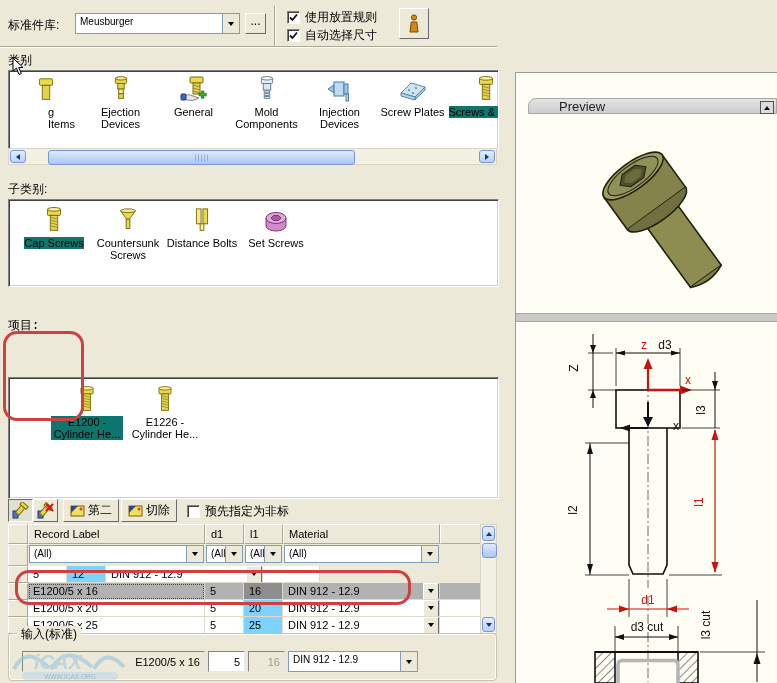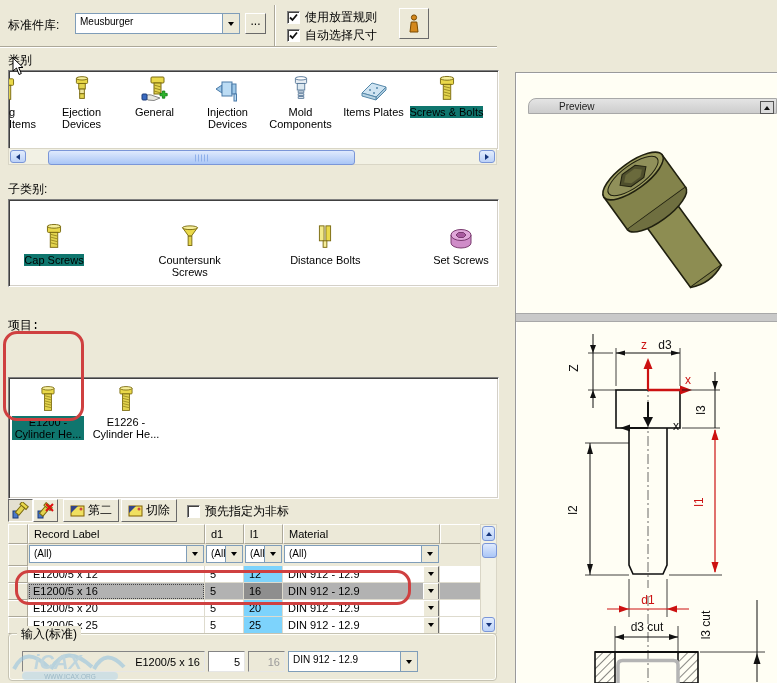--- a/index.html
+++ b/index.html
@@ -19,21 +19,21 @@
   .arr-d{width:0;height:0;border-left:3.5px solid transparent;border-right:3.5px solid transparent;border-top:4px solid #000;}
   .arr-u{width:0;height:0;border-left:3.5px solid transparent;border-right:3.5px solid transparent;border-bottom:4px solid #16357c;}
   .arr-dn{width:0;height:0;border-left:3.5px solid transparent;border-right:3.5px solid transparent;border-top:4px solid #16357c;}
   .arr-l{width:0;height:0;border-top:3.5px solid transparent;border-bottom:3.5px solid transparent;border-right:4px solid #16357c;}
   .arr-r{width:0;height:0;border-top:3.5px solid transparent;border-bottom:3.5px solid transparent;border-left:4px solid #16357c;}
   
   .chk{display:flex;align-items:center;gap:5px;}
   .chk .bx{width:11px;height:11px;background:#fff;border:1px solid;border-color:#808080 #fff #fff #808080;box-shadow:inset 1px 1px 0 #404040;position:relative;flex:0 0 auto;}
   .chk .bx svg{position:absolute;left:0px;top:0px;}
   
-  .iclist{display:flex;align-items:flex-start;height:100%;padding-top:3px;box-sizing:border-box;}
+  .iclist{display:flex;align-items:flex-start;height:100%;padding-top:3px;box-sizing:border-box;padding-left:39px;}
   .icitem{width:73px;flex:0 0 auto;display:flex;flex-direction:column;align-items:center;}
   .icitem .ic{height:32px;display:flex;align-items:center;justify-content:center;}
   .icitem .t{font-size:11px;line-height:12px;text-align:center;max-width:72px;}
   .icitem.wide .t{white-space:nowrap;max-width:none;}
   .icitem.selected .t{background:#0f766e;}
   .icitem.partial{width:36px;align-items:flex-start;}
   .icitem.partial .ic{margin-left:-16px;}
   .icitem.partial .t{text-align:left;}
   .items-wide .icitem{width:78px;}
   
@@ -60,21 +60,21 @@
   .field.dis{background:#ece9d8;color:#9a9a9a;}
   
   .annot{border:3px solid #cf4040;border-radius:14px;pointer-events:none;z-index:20;}
   
   .grpbox{border:1px solid #c6c3b3;border-radius:4px;box-shadow:inset 0 0 0 1px #fdfdf6;box-sizing:border-box;}
   .grplbl{position:absolute;top:-8px;left:8px;background:#ece9d8;padding:0 4px;font-size:12px;}
   .hgroove{border-top:1px solid #aca899;border-bottom:1px solid #fff;height:0;}
   .vgroove{border-left:1px solid #aca899;border-right:1px solid #fff;width:0;}
   
   .pv-hdr{background:linear-gradient(#e4e4e4,#cdcdcd);border:1px solid #a8a8a8;border-radius:8px 0 0 0;box-sizing:border-box;display:flex;align-items:center;}
-  .pv-hdr .t{font-size:10px;color:#222;padding-left:30px;}
+  .pv-hdr .t{font-size:13px;color:#222;padding-left:30px;}
   .pv-collapse{position:absolute;right:2px;top:2px;width:12px;height:11px;background:#dcdcdc;border:1px solid #555;display:flex;align-items:center;justify-content:center;}
   .tri-up{width:0;height:0;border-left:3.5px solid transparent;border-right:3.5px solid transparent;border-bottom:4px solid #111;}
   .wm{opacity:.55;pointer-events:none;z-index:30;}
 </style>
 </head>
 <body>
 
 <div id="app">
 
   <span class="abs lbl" style="left:8px;top:17px;">标准件库:</span>
@@ -149,52 +149,52 @@
               </g>
               <path d="M4 22 Q8 18 14 21 L20 23 Q14 27 8 25 Z" fill="#e8e8e0" stroke="#888"></path>
               <rect x="2" y="19" width="5" height="6" rx="1" fill="#3a6ac0" stroke="#1a3a78"></rect>
               <path d="M22 19 h3 v-3 h3 v3 h3 v3 h-3 v3 h-3 v-3 h-3 z" transform="scale(0.8) translate(3,4)" fill="#2ab42a" stroke="#0a7a0a"></path>
             </svg>
           </span>
           <span class="t">General</span>
         </div>
         <div class="icitem">
           <span class="ic">
+            <svg width="28" height="30" viewBox="0 0 30 30">
+              <rect x="9" y="2" width="12" height="6" rx="1" fill="#e8eef4" stroke="#5a7a9a"></rect>
+              <ellipse cx="15" cy="2.5" rx="6" ry="1.8" fill="#fff" stroke="#5a7a9a"></ellipse>
+              <rect x="11" y="8" width="8" height="7" fill="#dce8f0" stroke="#5a7a9a"></rect>
+              <path d="M12 16 h6 v2 h-6 z M12 19 h6 v2 h-6 z M12 22 h6 v2 h-6 z" fill="#eef4f8" stroke="#5a7a9a"></path>
+            </svg>
+          </span>
+          <span class="t">Mold Components</span>
+        </div>
+        <div class="icitem">
+          <span class="ic">
             <svg width="30" height="30" viewBox="0 0 30 30">
               <polygon points="3,14 9,10 9,18" fill="#9ec8e8" stroke="#4a7aa8"></polygon>
               <rect x="9" y="7" width="10" height="14" fill="#bcdcf4" stroke="#4a7aa8"></rect>
               <rect x="19" y="9" width="4" height="10" fill="#9ec8e8" stroke="#4a7aa8"></rect>
               <rect x="21" y="19" width="2.5" height="7" fill="#bcdcf4" stroke="#4a7aa8"></rect>
             </svg>
           </span>
           <span class="t">Injection Devices</span>
-        </div>
-        <div class="icitem">
-          <span class="ic">
-            <svg width="28" height="30" viewBox="0 0 30 30">
-              <rect x="9" y="2" width="12" height="6" rx="1" fill="#e8eef4" stroke="#5a7a9a"></rect>
-              <ellipse cx="15" cy="2.5" rx="6" ry="1.8" fill="#fff" stroke="#5a7a9a"></ellipse>
-              <rect x="11" y="8" width="8" height="7" fill="#dce8f0" stroke="#5a7a9a"></rect>
-              <path d="M12 16 h6 v2 h-6 z M12 19 h6 v2 h-6 z M12 22 h6 v2 h-6 z" fill="#eef4f8" stroke="#5a7a9a"></path>
-            </svg>
-          </span>
-          <span class="t">Mold Components</span>
         </div>
         <div class="icitem">
           <span class="ic">
             <svg width="32" height="30" viewBox="0 0 32 30">
               <polygon points="4,18 14,8 28,12 18,22" fill="#cfe4f2" stroke="#5588aa"></polygon>
               <polygon points="18,22 28,12 28,15 18,25" fill="#a8c8dc" stroke="#5588aa"></polygon>
               <polygon points="4,18 18,22 18,25 4,21" fill="#b8d4e4" stroke="#5588aa"></polygon>
               <circle cx="12" cy="15" r="1" fill="#5588aa"></circle>
               <circle cx="19" cy="13" r="1" fill="#5588aa"></circle>
               <circle cx="16" cy="18" r="1" fill="#5588aa"></circle>
             </svg>
           </span>
-          <span class="t">Items Plates</span>
+          <span class="t">Screw Plates</span>
         </div>
         <div class="icitem selected wide">
           <span class="ic">
             <svg width="28" height="30" viewBox="0 0 30 30">
               <rect x="8" y="2" width="14" height="7" rx="1" fill="#ead94a" stroke="#7a6a10"></rect>
               <ellipse cx="15" cy="2.5" rx="7" ry="2" fill="#f6ee9a" stroke="#7a6a10"></ellipse>
               <rect x="11" y="9" width="8" height="16" fill="#e3d44e" stroke="#7a6a10"></rect>
               <path d="M11 11 l8 2 M11 14 l8 2 M11 17 l8 2 M11 20 l8 2" stroke="#9a8a20"></path>
             </svg>
           </span>
@@ -210,21 +210,21 @@
     <div class="xpthumb" style="left:39px;top:1px;width:305px;height:13px;">
         <span class="grip-h"></span>
       </div>
     <div class="xpb abs" style="right:1px;top:1px;width:16px;height:13px;">
         <span class="arr-r"></span>
       </div>
   </div>
 
   <span class="abs lbl" style="left:8px;top:181px;">子类别:</span>
   <div class="abs sunkbox" style="left:8px;top:199px;width:489px;height:86px;">
-    <div class="iclist" style="padding-left:8px;padding-top:22px;justify-content:space-between;">
+    <div class="iclist" style="padding-left:8px;padding-top:5px;">
       <div class="icitem selected" style="width:74px;">
           <span class="ic">
             <svg width="28" height="30" viewBox="0 0 30 30">
               <rect x="8" y="2" width="14" height="7" rx="1" fill="#ead94a" stroke="#7a6a10"></rect>
               <ellipse cx="15" cy="2.5" rx="7" ry="2" fill="#f6ee9a" stroke="#7a6a10"></ellipse>
               <rect x="11" y="9" width="8" height="16" fill="#e3d44e" stroke="#7a6a10"></rect>
               <path d="M11 11 l8 2 M11 14 l8 2 M11 17 l8 2 M11 20 l8 2" stroke="#9a8a20"></path>
             </svg>
           </span>
           <span class="t">Cap Screws</span>
@@ -375,21 +375,20 @@
               <span class="arr-d"></span>
             </span>
         </div>
       </div>
       <div class="c5" style="background:#ece9d8;"></div>
     </div>
 
     <div id="row-area">
       <div class="trow">
           <div class="rowsel c0"></div>
-          <div class="td c1">E1200/5 x 12</div>
           <div class="td c2">5</div>
           <div class="td c3 l1cell">12</div>
           <div class="td c4">
             <span class="matwrap">
               <span>DIN 912 - 12.9</span>
             <span class="mini-dd">
                 <span class="arr-d"></span>
               </span>
             </span>
           </div>

